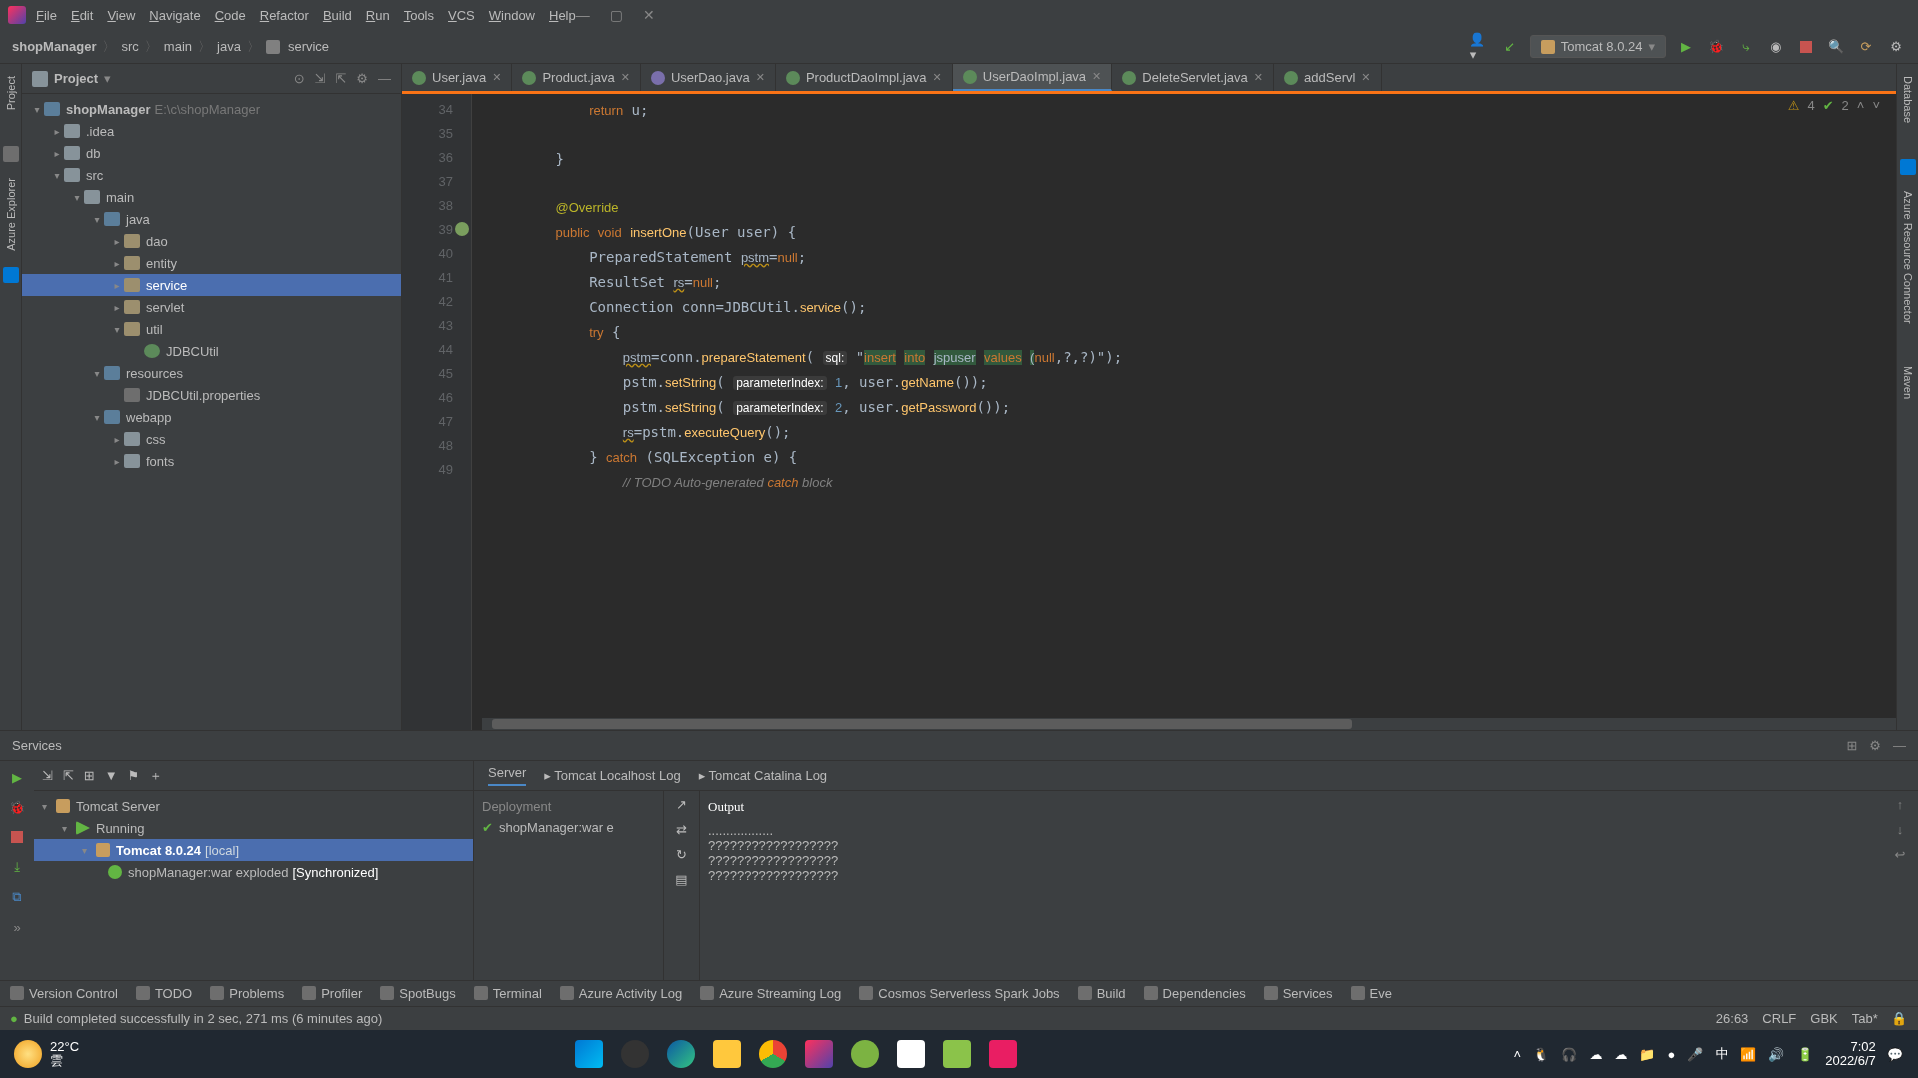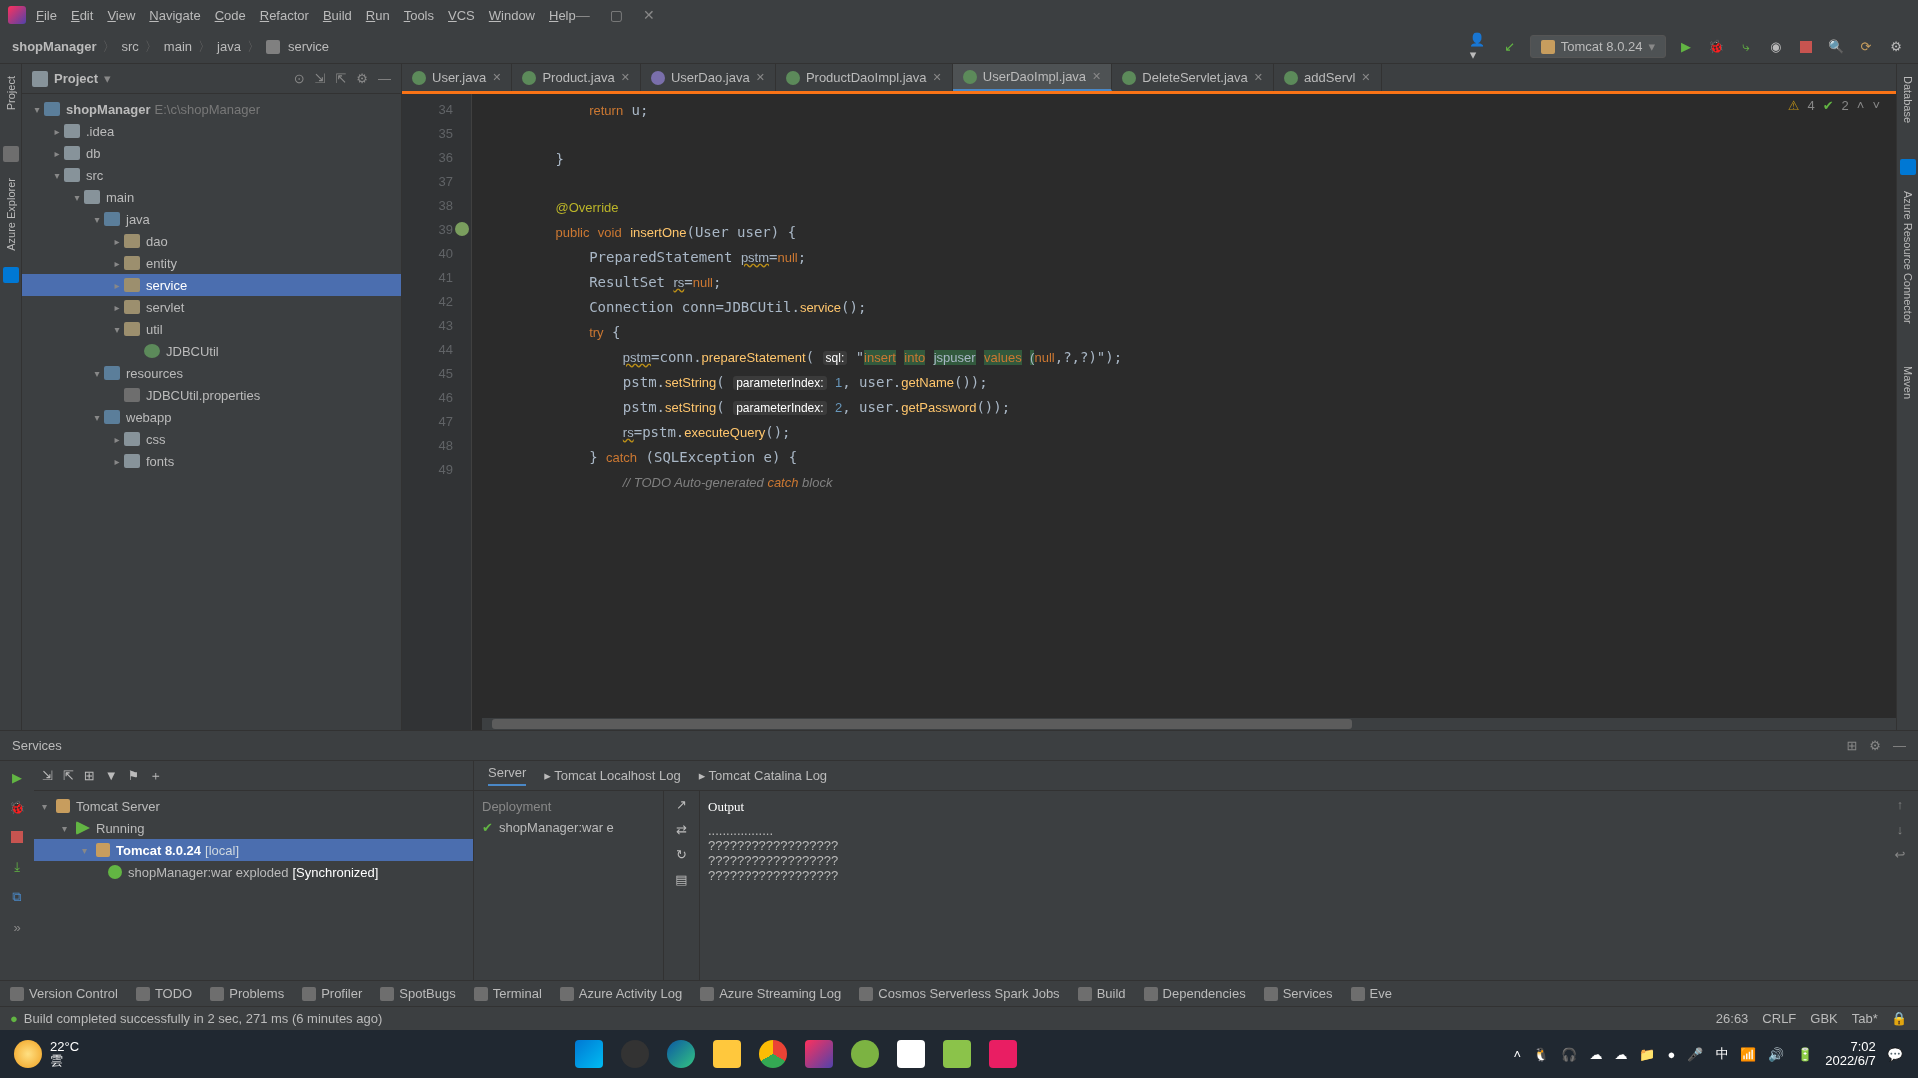--- a/index.html
+++ b/index.html
@@ -123,21 +123,21 @@
     .deploy-col-header{color:#888; margin-bottom:6px;}
     .deploy-item{display:flex;align-items:center; gap:6px; color:#bbb;}
     .deploy-item .ok-ic{color:#62b543;}
     .output-col { flex: 1; display:flex;}
     .output-side{width:36px; display:flex; flex-direction:column; align-items:center; padding:6px 0; gap:10px; border-right:1px solid #323232;}
     .output-body{flex:1; padding:8px; font-family:Consolas,monospace; color:#bbb;}
     .output-header{color:#ffffff; margin-bottom:8px; font-family:"Segoe UI";}
     
     
     .bottom-strip { height: 26px; background: #3c3f41; border-top: 1px solid #323232; display: flex; align-items: center; padding: 0 10px; gap: 18px; }
-    .bstrip-item { display: flex; align-items: center; gap: 5px; color: #bbb; cursor: pointer; font-size: 12px;}
+    .bstrip-item { display: flex; gap: 5px; color: #bbb; cursor: pointer; font-size: 12px;}
     .bstrip-item .bic { width: 14px; height: 14px; background: #6e6e6e; border-radius: 2px;}
 
     
     .status-bar { height: 24px; background: #3c3f41; border-top: 1px solid #323232; display: flex; align-items: center; padding: 0 10px; gap: 14px;}
     .status-left { flex: 1; color: #bbb; display:flex; align-items:center; gap:6px;}
     .status-right { display: flex; gap: 14px; color: #bbb; }
     
     
     .taskbar { height: 48px; background: rgba(30,40,50,0.85); display: flex; align-items: center; }
     .weather { display:flex; align-items:flex-end; gap:8px; padding-left:14px; color:#fff;}

